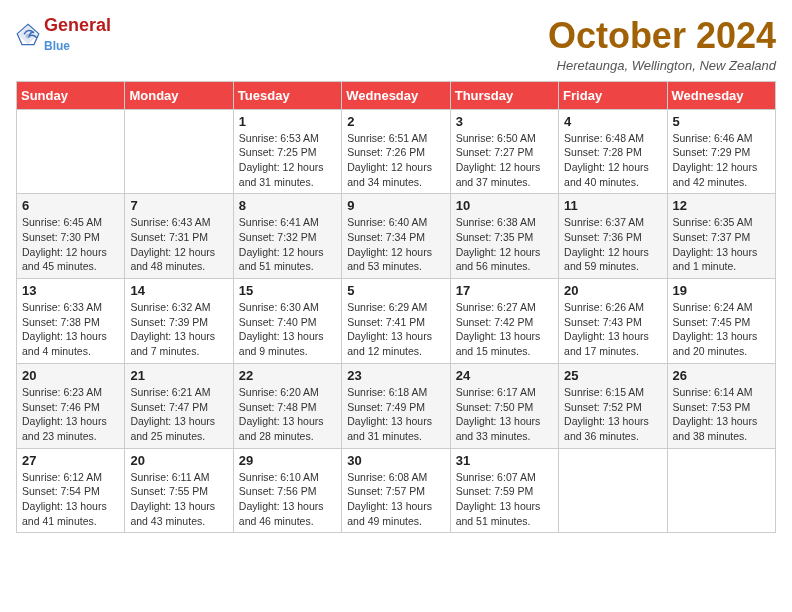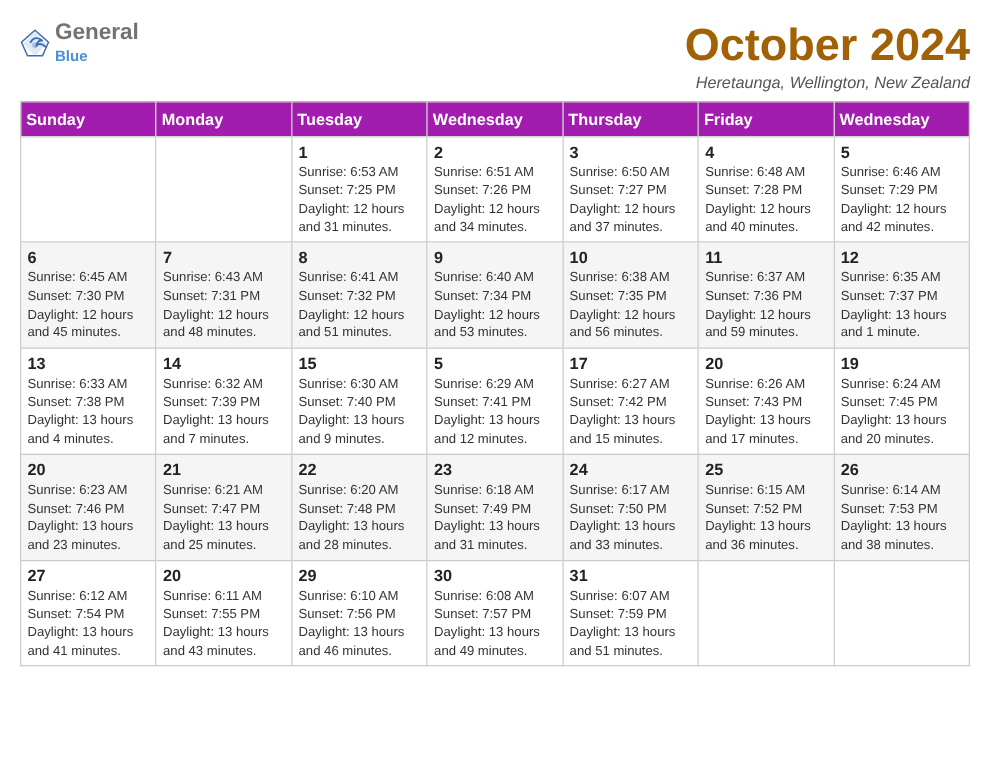--- a/index.html
+++ b/index.html
@@ -17,21 +17,21 @@
       margin-bottom: 8px;
     }
     .logo {
       display: flex;
       align-items: center;
       gap: 4px;
     }
     .logo-text-general {
       font-size: 18px;
       font-weight: bold;
-      color: #737373;
+      color: #b91c1c;
       line-height: 1.1;
     }
     .logo-text-blue {
       font-size: 12px;
       font-weight: bold;
       color: #4a90d9;
       line-height: 1.1;
     }
     .logo-icon {
       width: 24px;
@@ -51,21 +51,21 @@
       color: #555;
       font-style: italic;
       margin-top: 2px;
     }
     table {
       width: 100%;
       border-collapse: collapse;
       font-size: 11px;
     }
     thead tr th {
-      background-color: #a21caf;
+      background-color: #ef4444;
       color: #fff;
       padding: 6px 4px;
       text-align: left;
       font-size: 13px;
       font-weight: bold;
       border: 1px solid #ccc;
     }
     tbody tr td {
       border: 1px solid #ccc;
       padding: 4px 5px;

